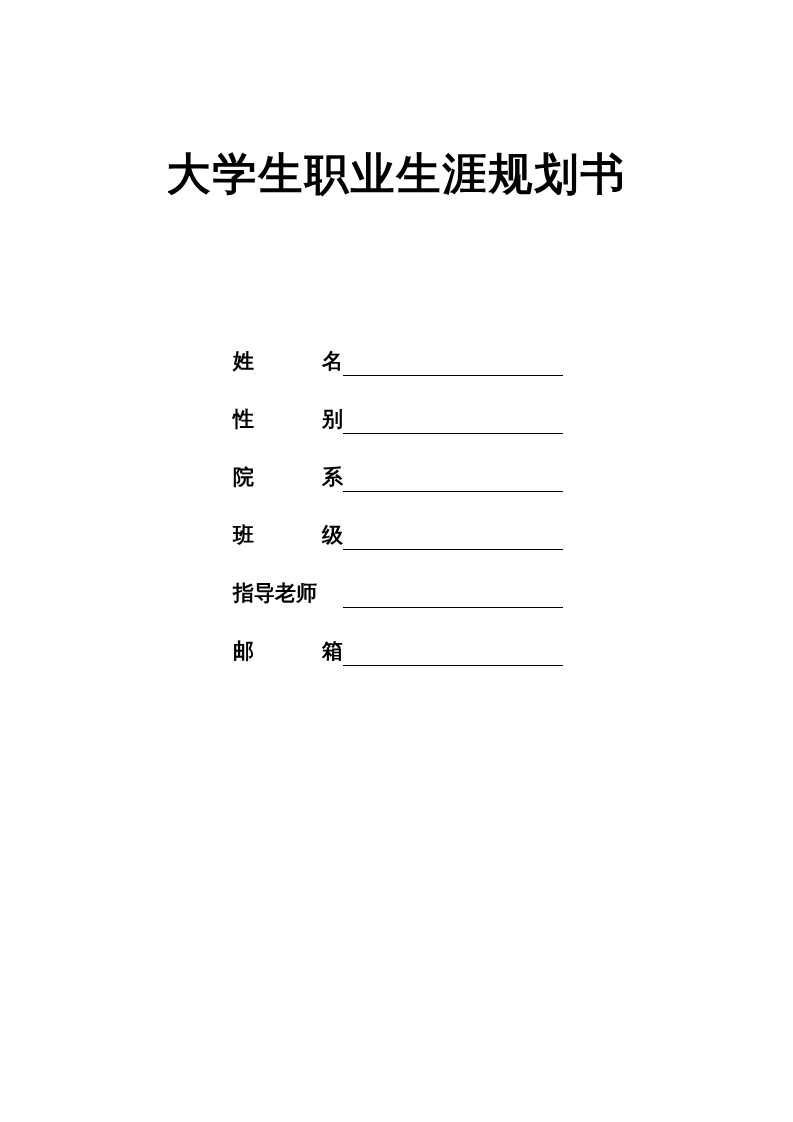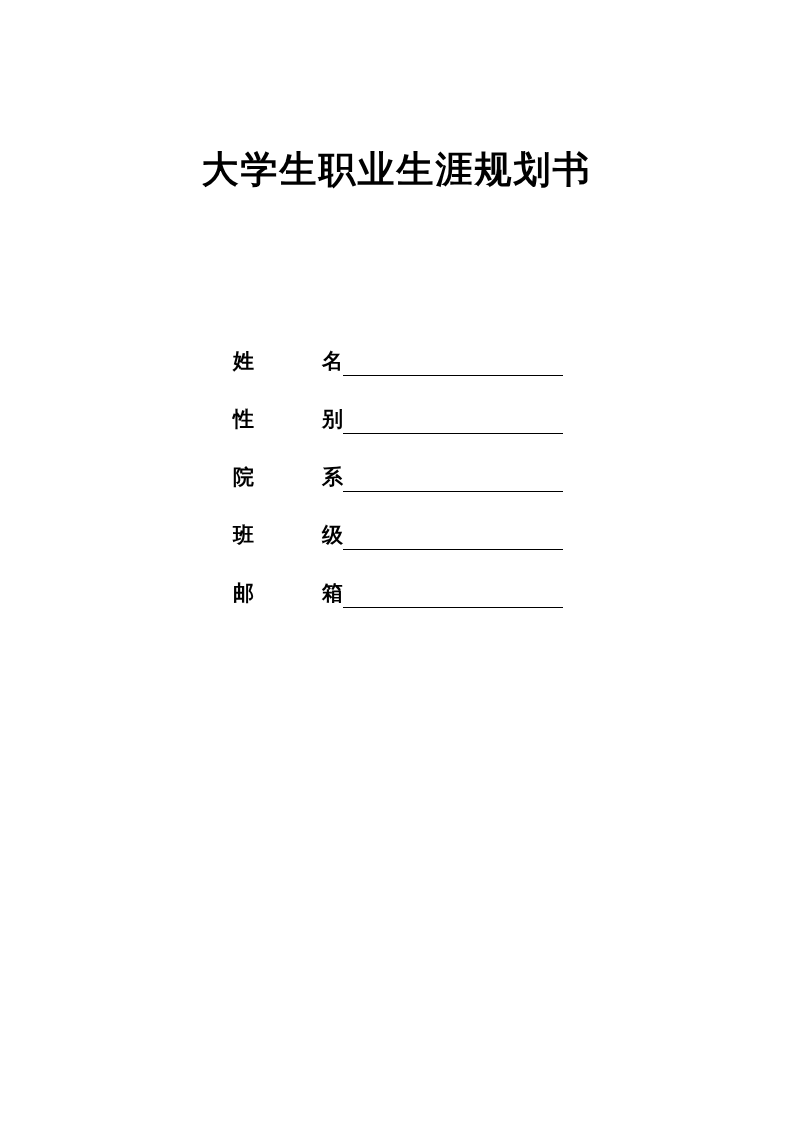--- a/index.html
+++ b/index.html
@@ -20,21 +20,21 @@
     height: 1122px;
     box-sizing: border-box;
     position: relative;
   }
   .doc-title {
     position: absolute;
     top: 148px;
     left: 0;
     width: 793px;
     text-align: center;
-    font-size: 37px;
+    font-size: 44px;
     font-weight: bold;
     letter-spacing: 2px;
     line-height: 1.2;
     white-space: nowrap;
   }
   .fields {
     position: absolute;
     top: 318px;
     left: 233px;
     width: 330px;
@@ -103,20 +103,24 @@
     </div>
 
     <div class="field-row">
       <div class="field-label">
         <span class="ch">班</span>
         <span class="ch">级</span>
       </div>
       <div class="field-line"></div>
     </div>
 
+    <div class="field-row">
+      <div class="field-label single-word">指导老师</div>
+      <div class="field-line"></div>
+    </div>
 
 
     <div class="field-row">
       <div class="field-label">
         <span class="ch">邮</span>
         <span class="ch">箱</span>
       </div>
       <div class="field-line"></div>
     </div>
 

